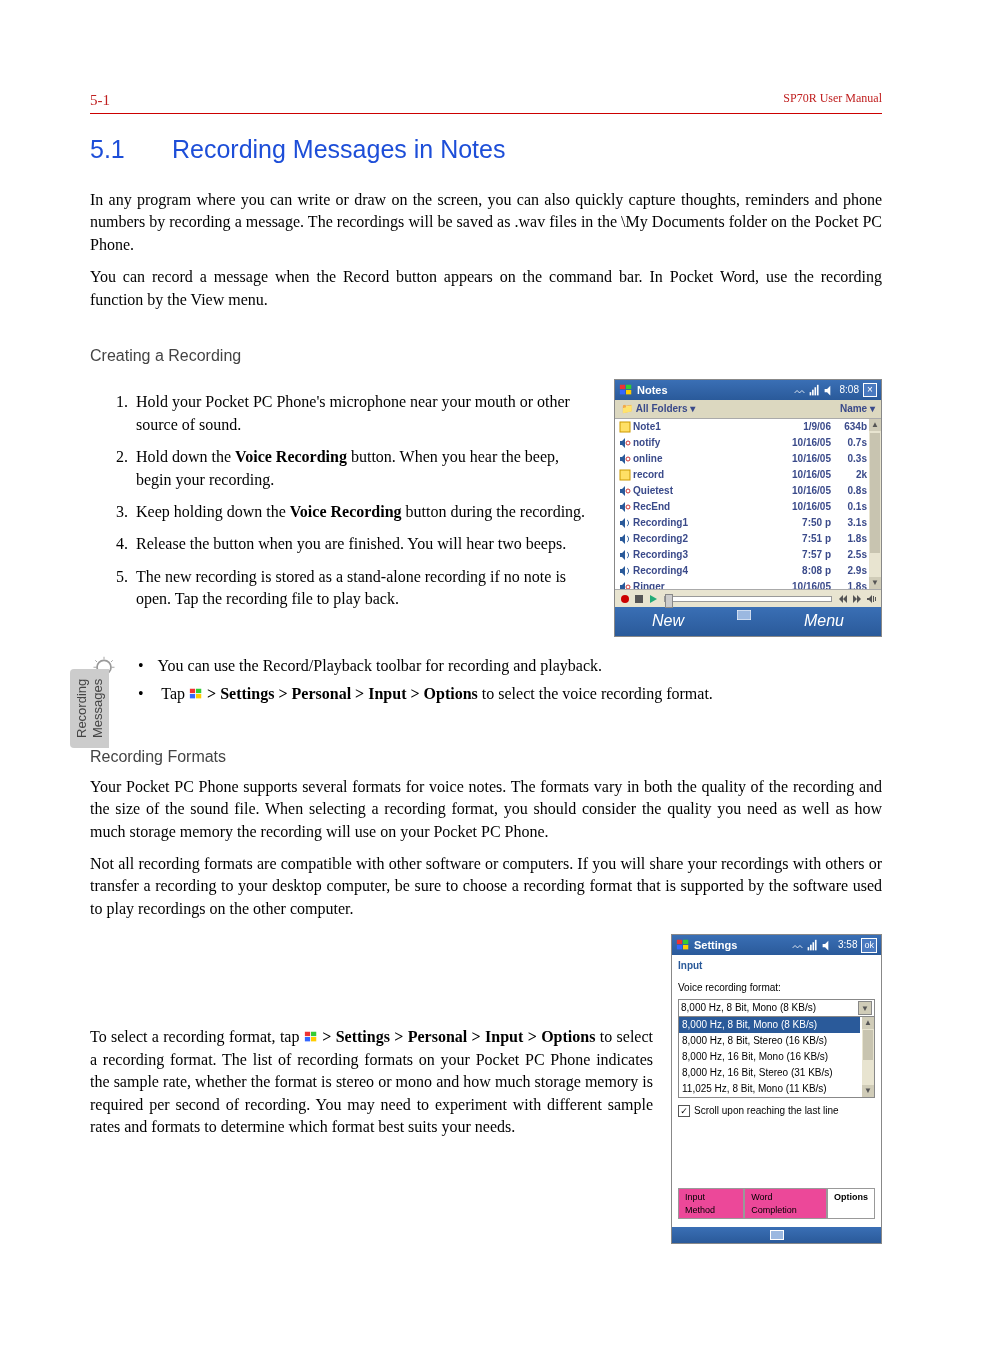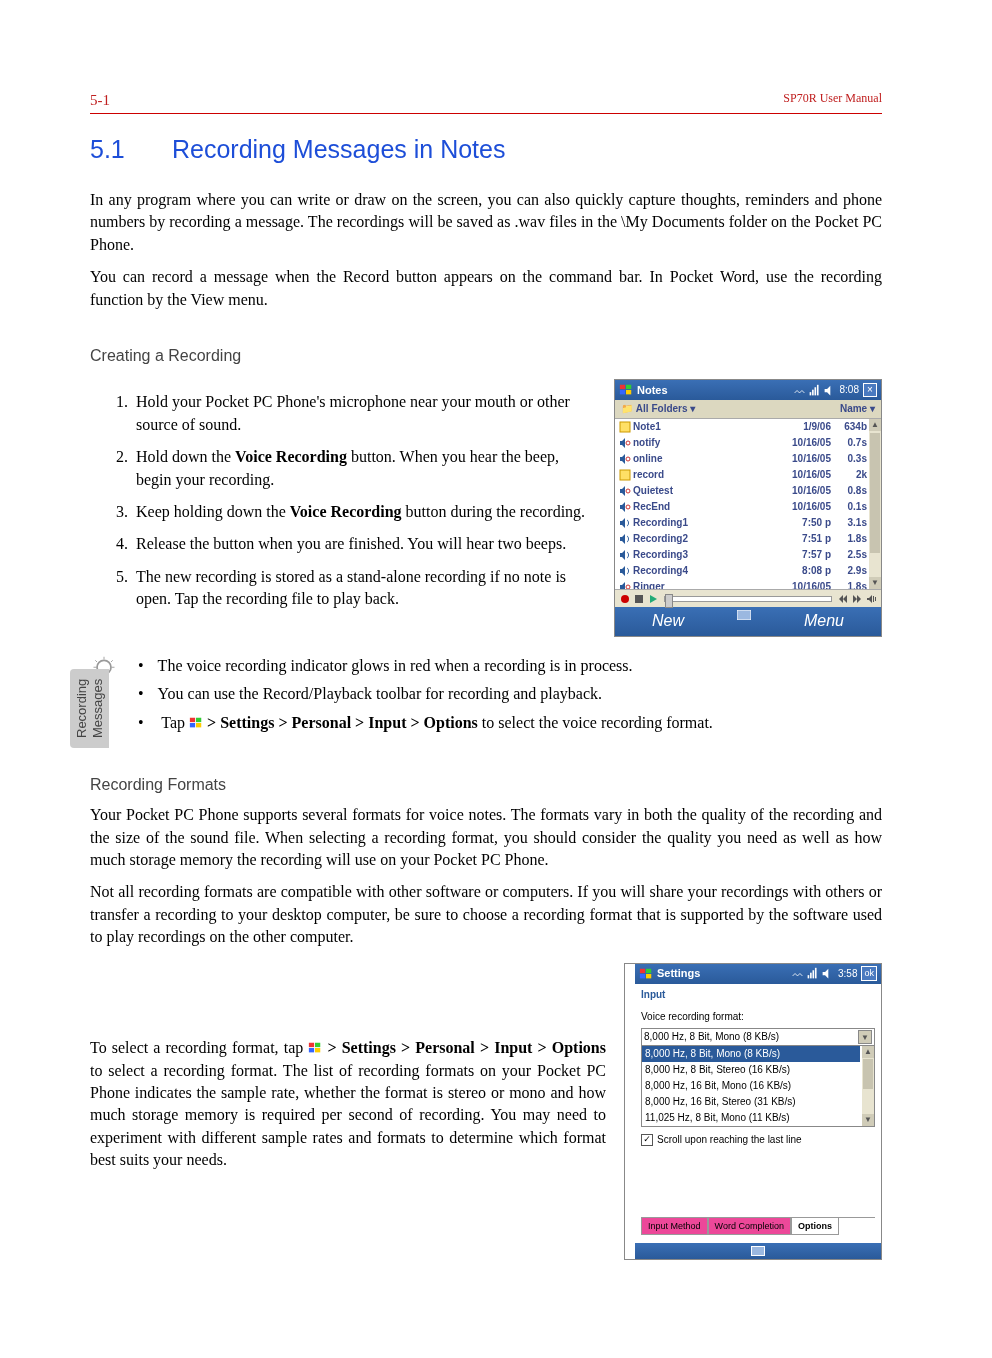--- a/index.html
+++ b/index.html
@@ -100,21 +100,21 @@
   }
   .pb-btn{ width:12px; height:12px; display:flex; align-items:center; justify-content:center; }
   .pb-slider{ flex:1; height:6px; background:#fff; border:1px solid #999; margin:0 3px; position:relative;}
   .pb-slider::after{content:"";position:absolute;left:0;top:-3px;width:6px;height:12px;background:#ccc;border:1px solid #888;}
   .ss1-menubar {
     display:flex; justify-content:space-between;
     background: linear-gradient(#3a6fb5, #2a5a9a);
     color:#fff; padding:3px 37px; font-size:16px;font-style:italic;
   }
   
-  .ss2 { width: 258px; font-size: 10px; padding-left: 10px; }
+  .ss2 { width: 211px; font-size: 10px; }
   .ss2-sub { color:#2a5a9a; font-weight:bold; padding:4px 6px; }
   .ss2-body { padding: 2px 6px 8px 6px; }
   .ss2-label { margin: 2px 0 4px 0; }
   .ss2-select-wrap { position:relative; margin-bottom:2px;}
   .ss2-sel-top {
     display:flex; border:1px solid #888; background:#fff;
     padding:1px 2px; align-items:center;
   }
   .ss2-sel-top .txt{flex:1;}
   .ss2-sel-btn{width:14px;height:14px;background:#d0ccb8;text-align:center;font-size:8px;line-height:14px;border:1px solid #888;color:#555;}
@@ -359,21 +359,20 @@
   <svg class="tip-icon" viewBox="0 0 32 32">
       <circle cx="16" cy="14" r="8" fill="none" stroke="#999" stroke-width="2"></circle>
       <rect x="13" y="22" width="6" height="4" fill="#999"></rect>
       <line x1="16" y1="2" x2="16" y2="5" stroke="#999"></line>
       <line x1="6" y1="6" x2="8" y2="8" stroke="#999"></line>
       <line x1="26" y1="6" x2="24" y2="8" stroke="#999"></line>
       <line x1="4" y1="14" x2="7" y2="14" stroke="#999"></line>
       <line x1="28" y1="14" x2="25" y2="14" stroke="#999"></line>
     </svg>
   <ul class="tip-list">
-    <li>The voice recording indicator glows in red when a recording is in process.</li>
     <li>You can use the Record/Playback toolbar for recording and playback.</li>
     <li>
       <span>Tap </span><svg class="start-icon" viewBox="0 0 16 16">
           <rect x="1" y="2" width="6" height="5" fill="#e33"></rect>
           <rect x="8" y="2" width="6" height="5" fill="#3c3"></rect>
           <rect x="1" y="8" width="6" height="5" fill="#36f"></rect>
           <rect x="8" y="8" width="6" height="5" fill="#fc0"></rect>
         </svg><strong> &gt; Settings &gt; Personal &gt; Input &gt; Options</strong><span> to select the voice recording format.</span>
     </li>
   </ul>

